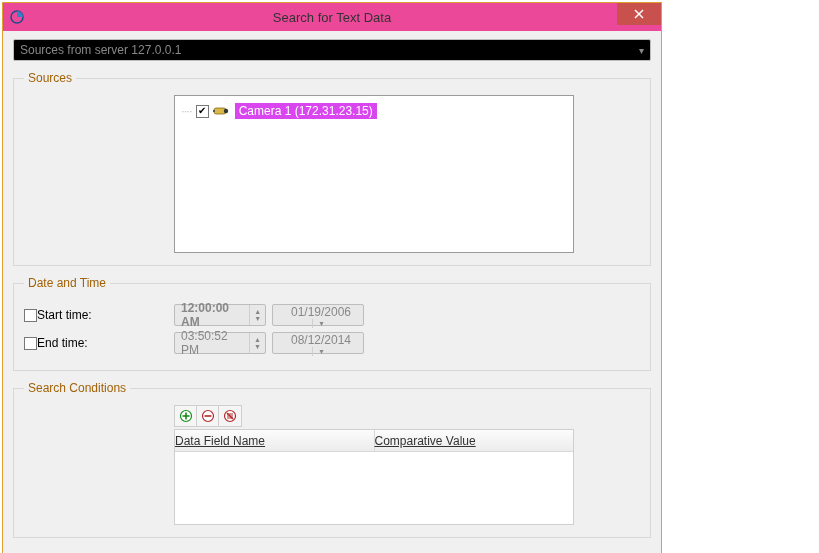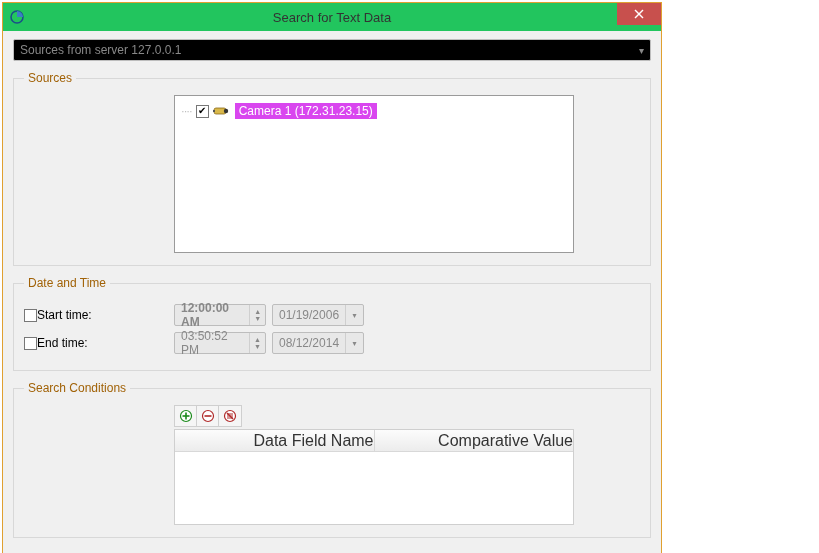--- a/index.html
+++ b/index.html
@@ -12,21 +12,21 @@
   }
   .window {
     width: 660px;
     border: 1px solid #e0a030;
     background: #f0f0f0;
     position: relative;
     margin: 2px;
   }
   .titlebar {
     height: 28px;
-    background: #22c55e;
+    background: #ec4899;
     display: flex;
     align-items: center;
     position: relative;
   }
   .titlebar-icon {
     width: 16px; height: 16px;
     margin-left: 6px;
     display: flex; align-items: center; justify-content: center;
   }
   .titlebar-title {
@@ -178,20 +178,21 @@
     width: 92px;
     height: 22px;
     border: 1px solid #bdbdbd;
     background: #e8e8e8;
     color: #888;
     display: flex;
     align-items: center;
     justify-content: space-between;
     padding-left: 6px;
     border-radius: 2px;
+    flex-direction: column;
   }
   .date-drop {
     width: 18px;
     border-left: 1px solid #cfcfcf;
     height: 100%;
     display: flex;
     align-items: center;
     justify-content: center;
     font-size: 8px;
     color: #888;
@@ -218,24 +219,25 @@
   }
   .cond-head {
     display: flex;
     height: 22px;
   }
   .cond-head > div {
     flex: 1;
     border-right: 1px solid #d8d8d8;
     border-bottom: 1px solid #d8d8d8;
     background: linear-gradient(#fcfcfc, #ececec);
-    text-align: right;
-    font-size: 16px;
+    text-align: left;
+    font-size: 12px;
     line-height: 22px;
     color: #333;
+    text-decoration: underline;
   }
   .cond-head > div:last-child { border-right: none; }
   .cond-body {
     height: 72px;
     background: #fff;
   }
   .footer {
     display: flex;
     justify-content: flex-end;
     gap: 8px;

